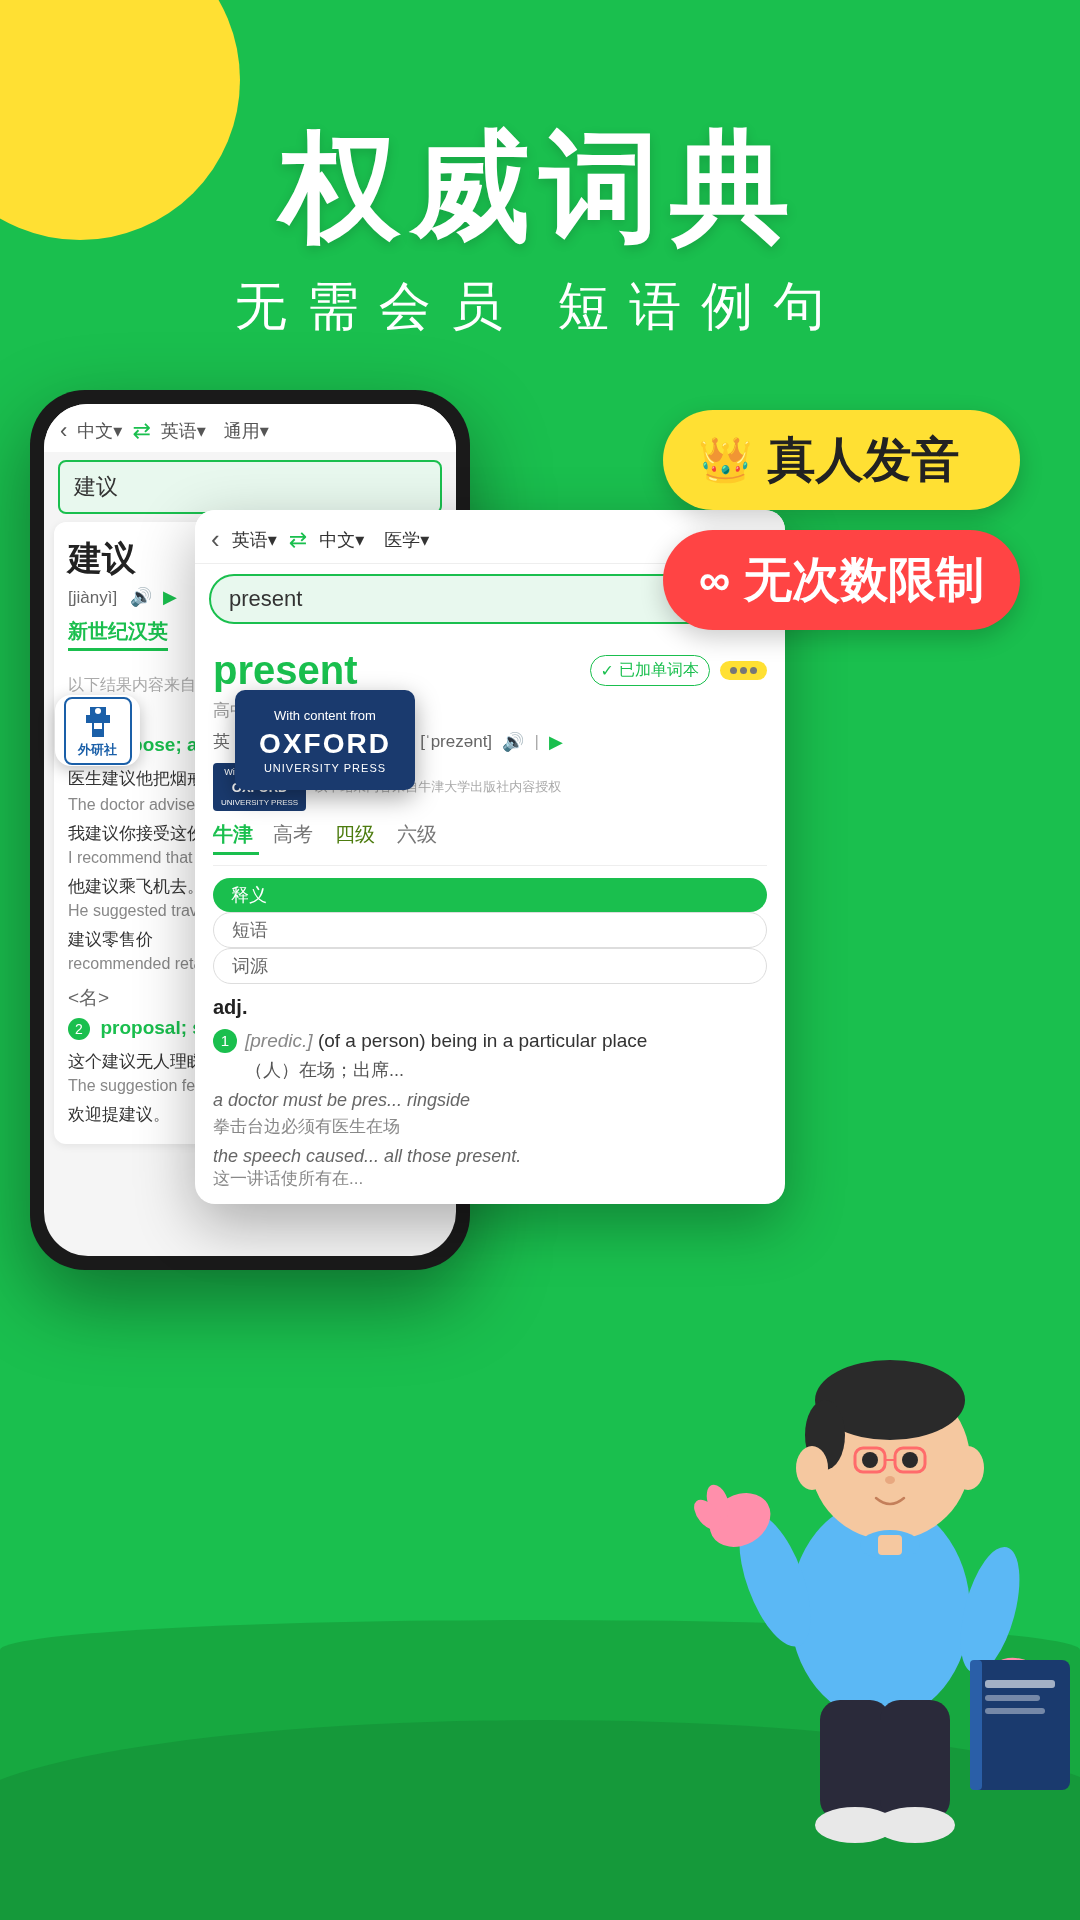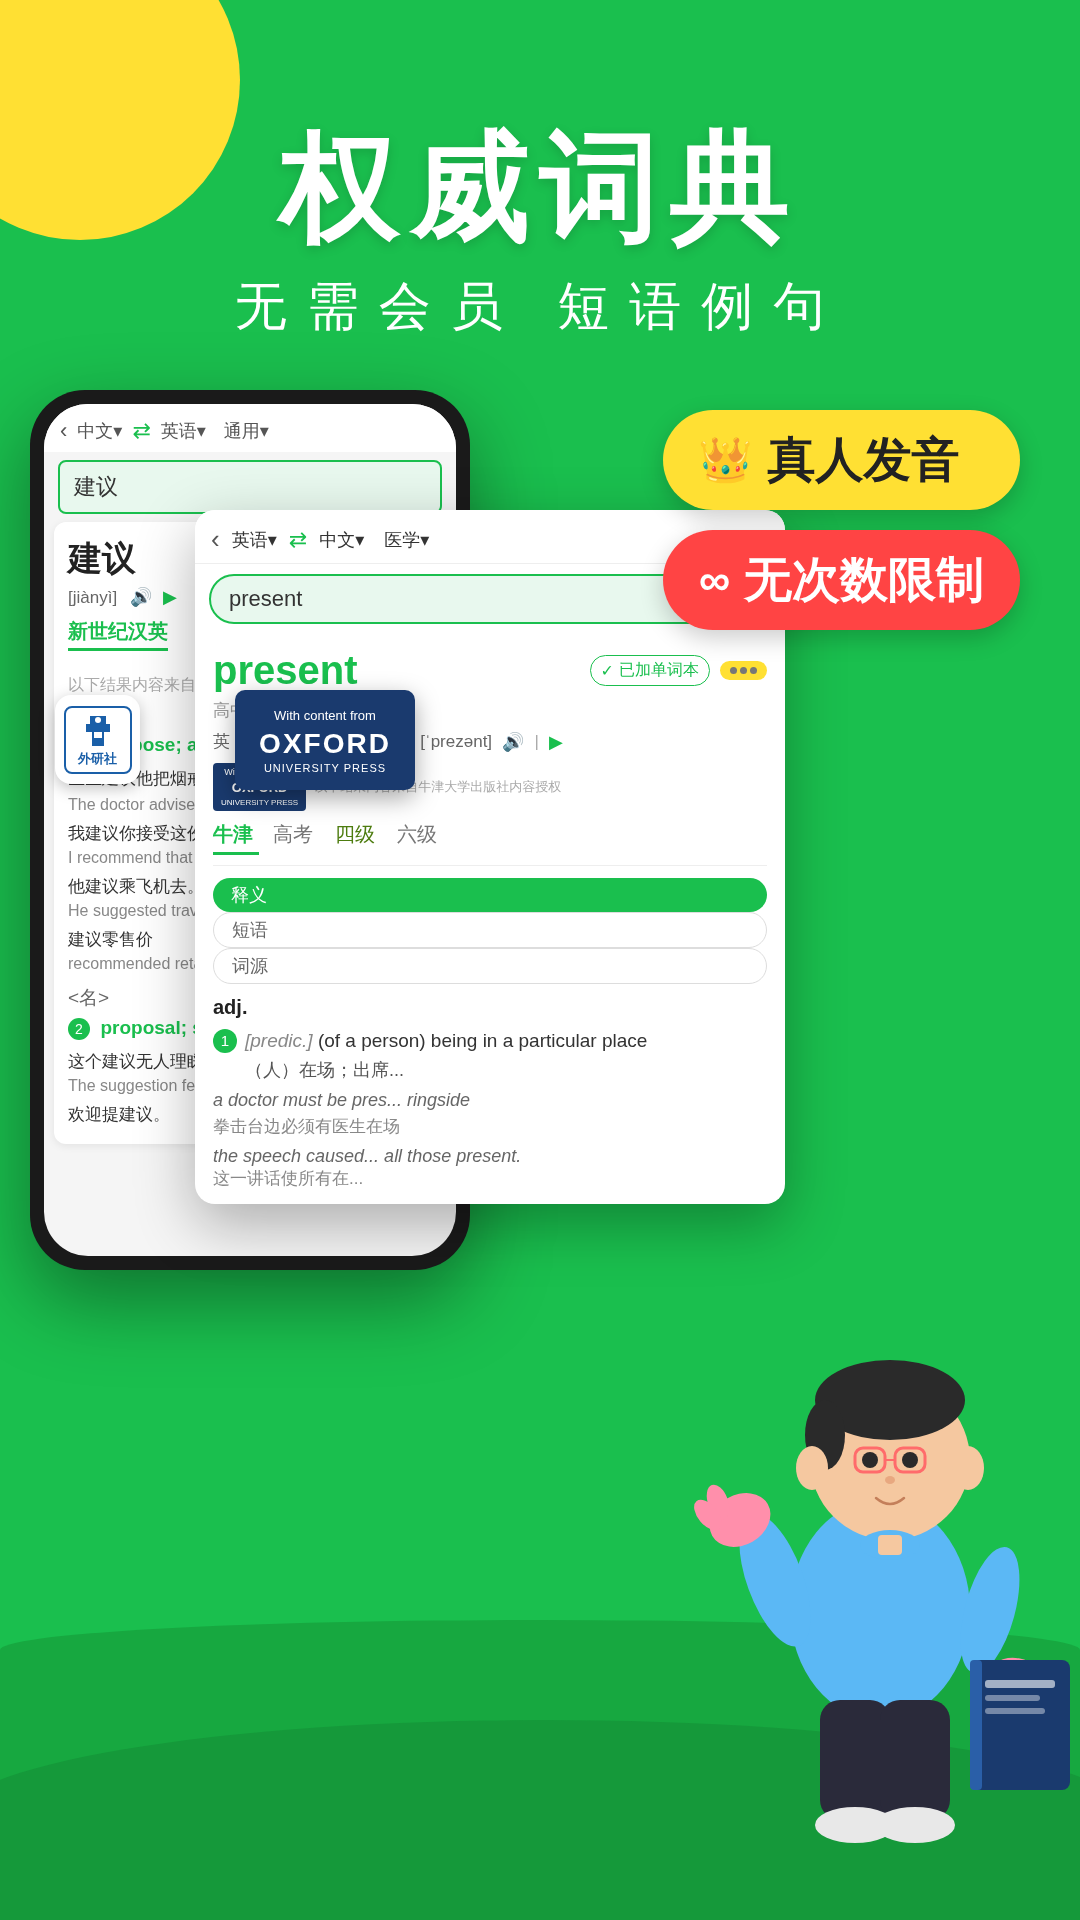--- a/index.html
+++ b/index.html
@@ -211,21 +211,21 @@
         <span style="font-size:19px;color:#1ABF4E;font-weight:600;">proposal; suggesti...</span>
       </div>
 
       <div style="margin:10px 0 4px;font-size:17px;color:#333;">这个建议无人理睬。</div>
       <div style="font-size:16px;color:#888;">The suggestion fell upon deaf ears.</div>
       <div style="margin:8px 0 4px;font-size:17px;color:#333;">欢迎提建议。</div>
     </div>
   </div>
 </div>
 
-<div style="position:absolute;left:55px;top:695px;z-index:26;background:white;border-radius:16px;padding:8px;box-shadow:0 4px 16px rgba(0,0,0,0.25);width:85px;height:89px;display:flex;align-items:center;justify-content:center;">
+<div style="position:absolute;left:55px;top:695px;z-index:26;background:white;border-radius:16px;padding:8px;box-shadow:0 4px 16px rgba(0,0,0,0.25);width:85px;height:71px;display:flex;align-items:center;justify-content:center;">
   <div style="width:68px;height:68px;border:2.5px solid #1a5fa8;border-radius:8px;display:flex;flex-direction:column;align-items:center;justify-content:center;position:relative;">
 
     <svg width="36" height="36" viewBox="0 0 36 36">
       <rect x="12" y="18" width="12" height="16" fill="#1a5fa8"></rect>
       <rect x="6" y="12" width="24" height="8" fill="#1a5fa8"></rect>
       <rect x="10" y="4" width="16" height="10" fill="#1a5fa8"></rect>
       <rect x="14" y="20" width="4" height="6" fill="white"></rect>
       <rect x="18" y="20" width="4" height="6" fill="white"></rect>
       <circle cx="18" cy="8" r="3" fill="white"></circle>
     </svg>

